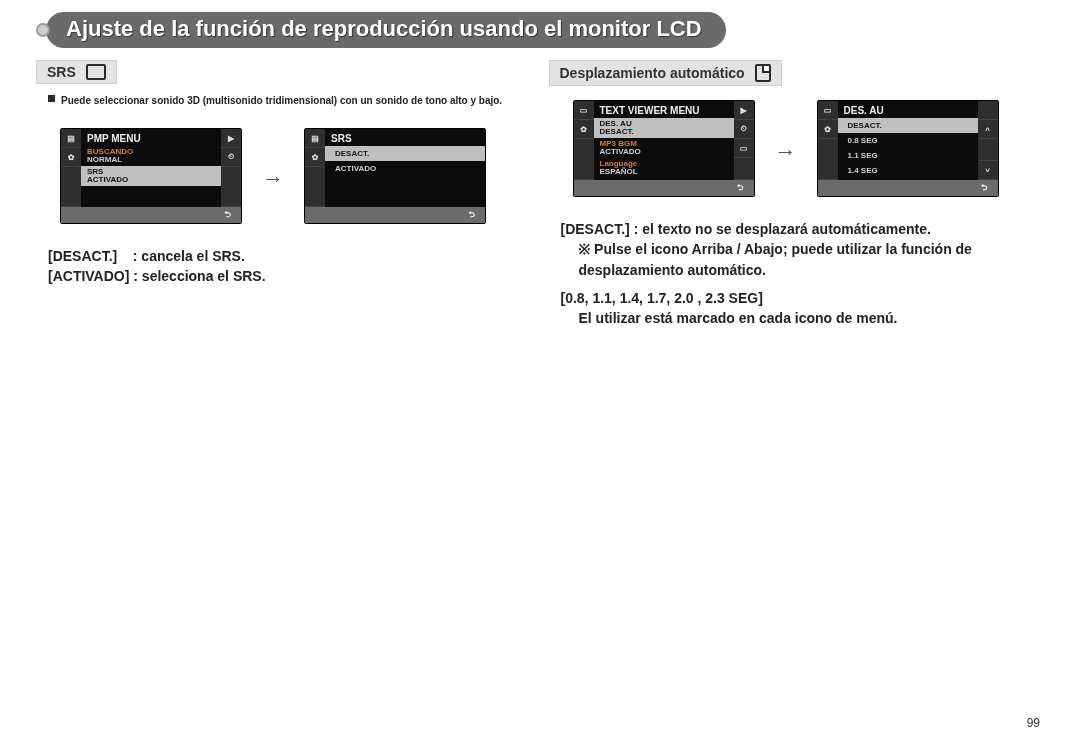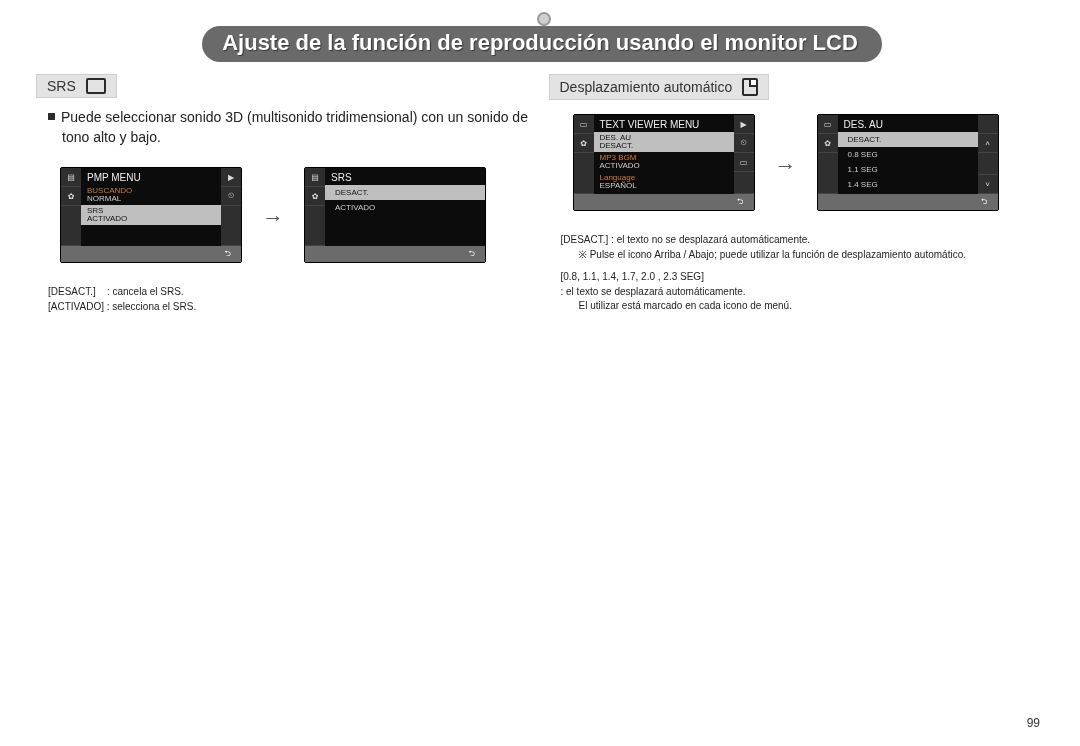--- a/index.html
+++ b/index.html
@@ -15,21 +15,20 @@
     position: relative;
     width: 1080px;
     height: 746px;
     box-sizing: border-box;
     padding: 12px 32px 20px 36px;
   }
   .title-pill-wrap {
     display: flex;
     align-items: center;
     margin-bottom: 12px;
-    flex-direction: column;
   }
   .title-dot {
     width: 10px;
     height: 10px;
     border-radius: 50%;
     background: #cfcfcf;
     border: 2px solid #9a9a9a;
     margin-right: -4px;
     z-index: 2;
   }
@@ -38,20 +37,21 @@
     color: #fff;
     font-size: 22px;
     font-weight: bold;
     border-radius: 18px;
     padding: 4px 24px 6px 20px;
     text-shadow: 1px 1px 1px rgba(0,0,0,.5);
   }
   .columns {
     display: flex;
     gap: 13px;
+    font-weight: bold;
   }
   .col { flex: 1; }
   .section-bar {
     display: flex;
     align-items: center;
     background: #e3e3e3;
     border: 1px solid #cfcfcf;
     border-radius: 0;
     padding: 3px 10px;
     font-size: 14px;
@@ -82,35 +82,35 @@
     content: "";
     position: absolute;
     top: 0; right: 0;
     width: 5px;
     height: 5px;
     border-left: 2px solid #2a2a2a;
     border-bottom: 2px solid #2a2a2a;
     background: #fff;
   }
   .body-text {
-    font-size: 14px;
+    font-size: 10px;
     line-height: 1.4;
     padding: 10px 4px 6px 26px;
     text-indent: -14px;
   }
   .bullet {
     display: inline-block;
     width: 7px;
     height: 7px;
     background: #2b2b2b;
     margin-right: 6px;
     vertical-align: 2px;
   }
   .defs {
-    font-size: 10px;
+    font-size: 14px;
     line-height: 1.45;
     padding: 8px 12px 0 12px;
   }
   .page-num {
     position: absolute;
     right: 40px;
     bottom: 16px;
     font-size: 12px;
     color: #333;
   }
@@ -371,23 +371,20 @@
         <div>
           <span>[DESACT.]</span> <span>: el texto no se desplazará automáticamente.</span>
         </div>
         <div class="indent">
           <span>※</span> <span>Pulse el icono Arriba / Abajo; puede utilizar la función de desplazamiento automático.</span>
         </div>
         <div style="height:8px"></div>
         <div>
           <span>[0.8, 1.1, 1.4, 1.7, 2.0 , 2.3 SEG]</span>
         </div>
-        <div>
-          <span>: el texto se desplazará automáticamente.</span>
-        </div>
         <div class="indent">
           <span>El utilizar está marcado en cada icono de menú.</span>
         </div>
       </div>
 
     </div>
 
   </div>
 
   <div class="page-num">99</div>

